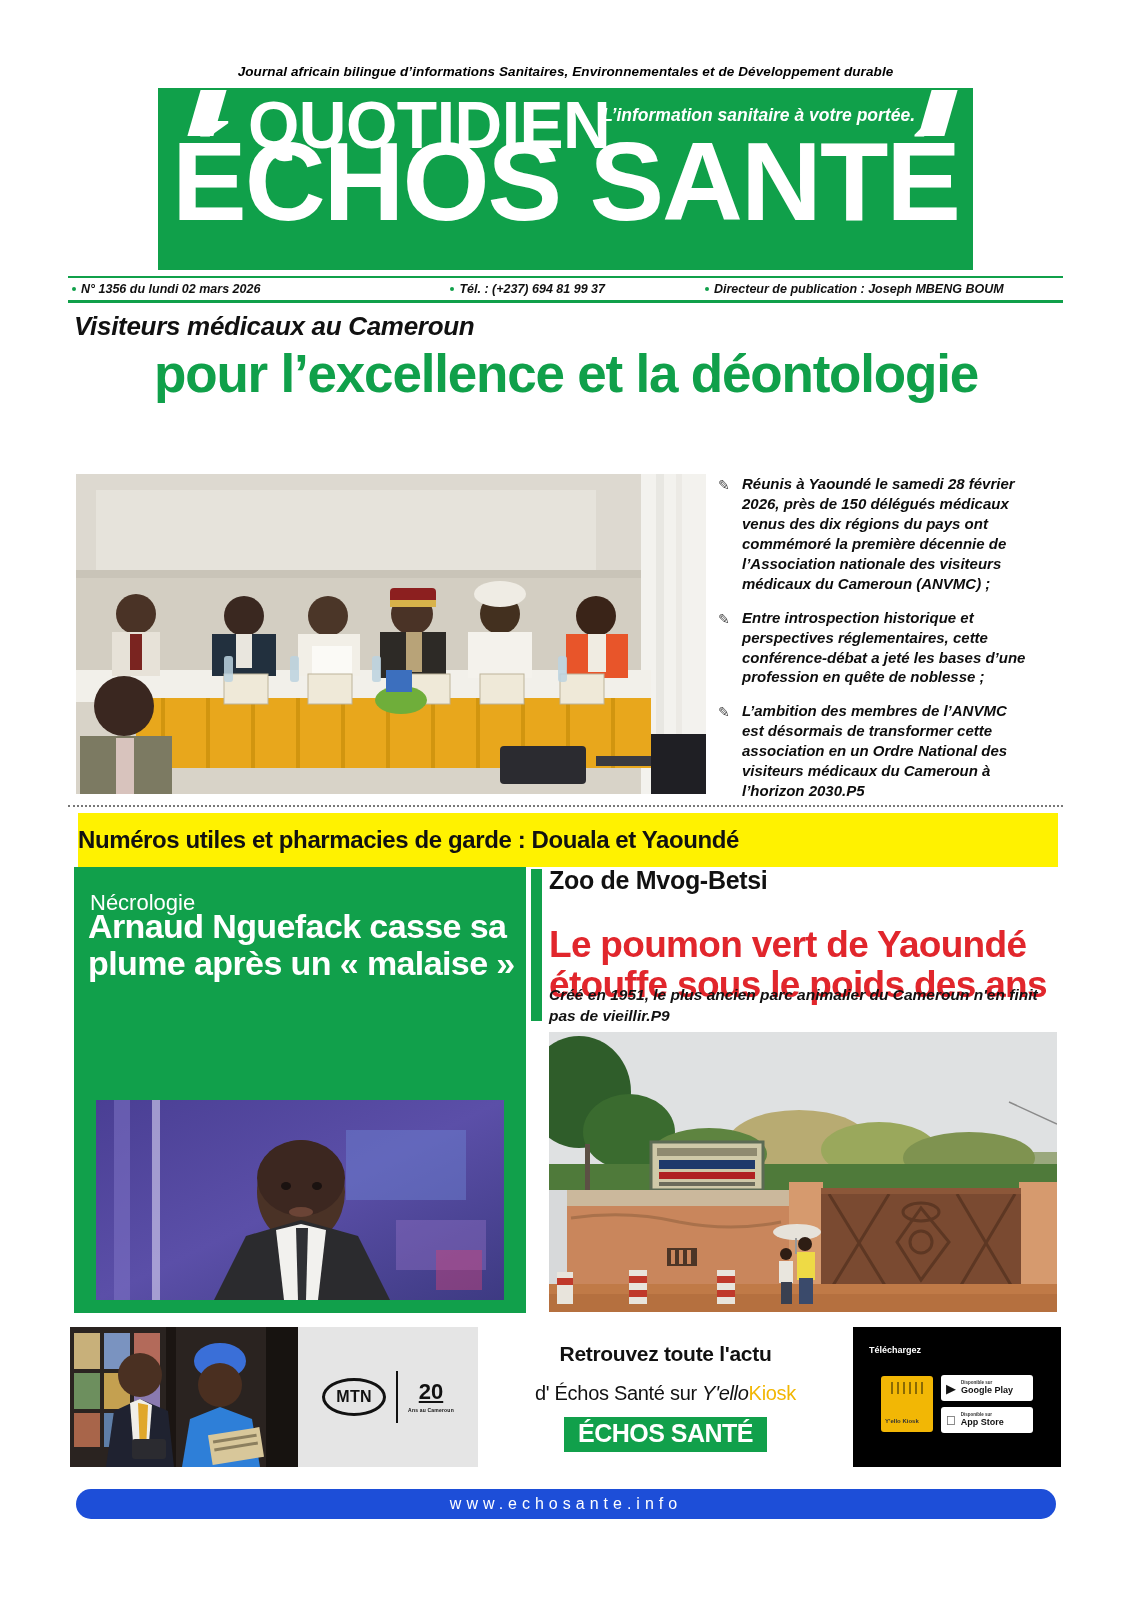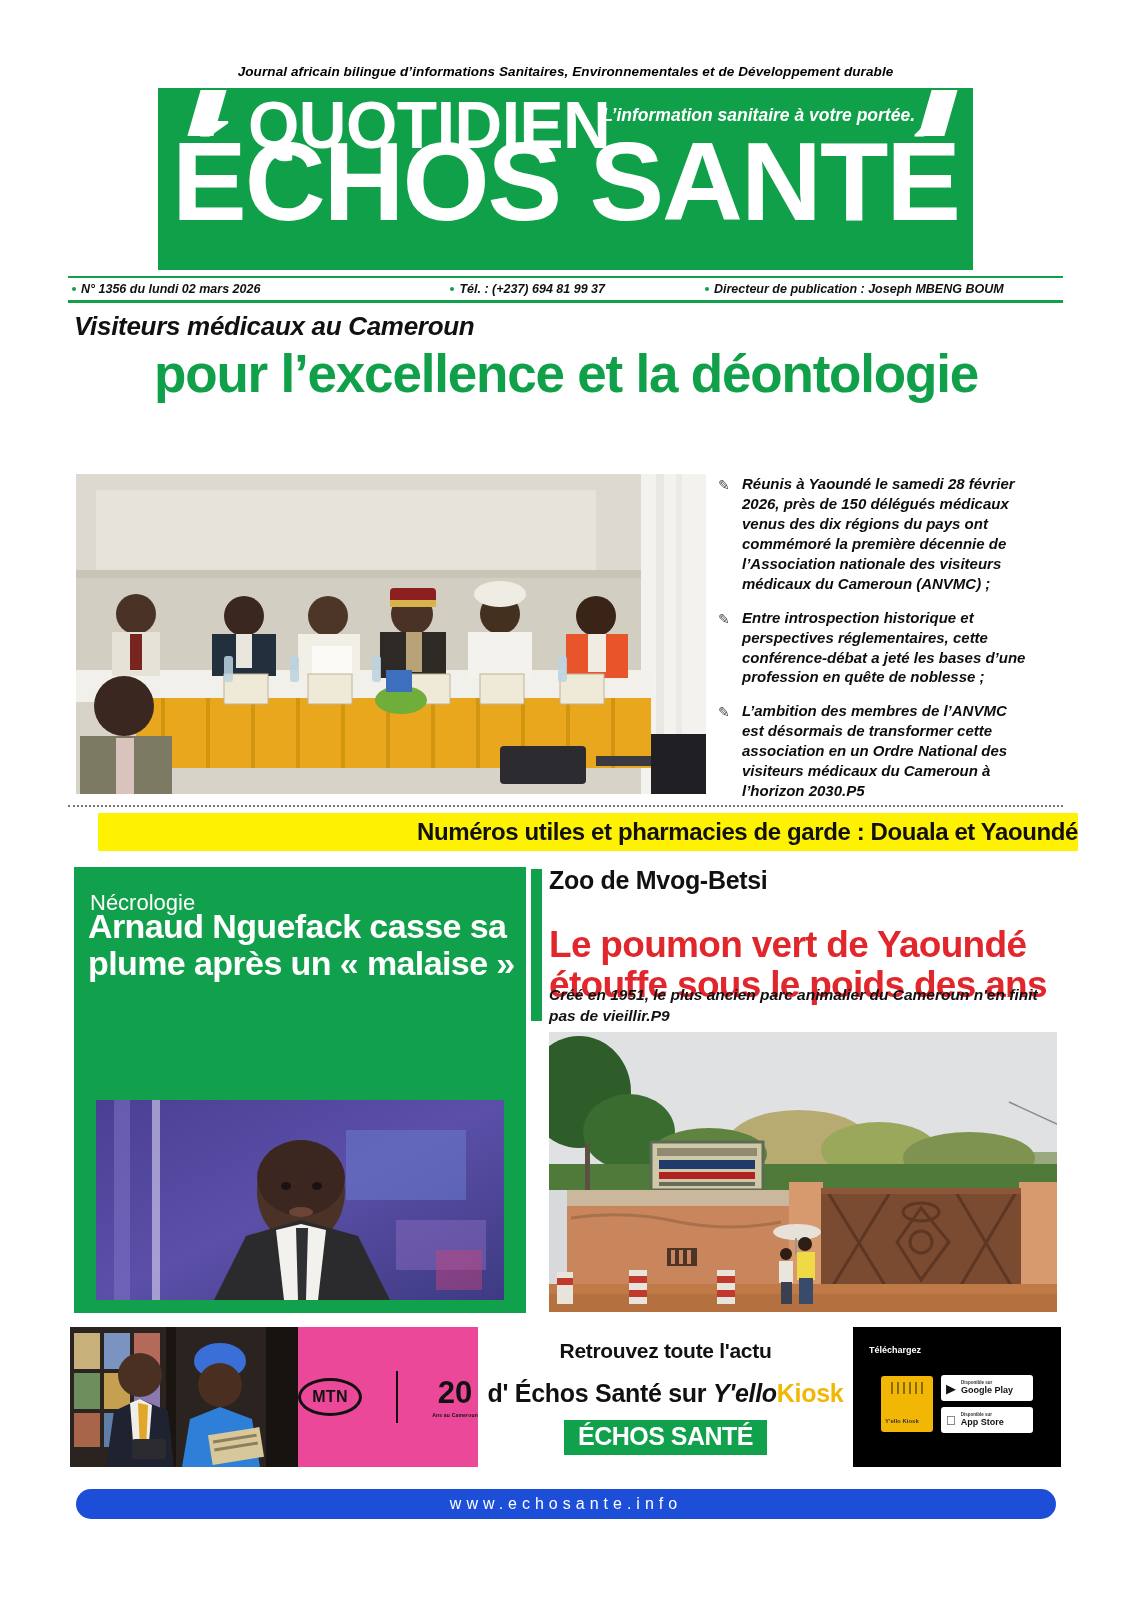--- a/index.html
+++ b/index.html
@@ -101,22 +101,22 @@
     line-height: 1.33; color: #0d0d0d;
   }
 
   .dots-rule {
     position: absolute; left: 68px; top: 805px; width: 995px;
     border-top: 2px dotted #777; height: 0;
   }
 
   
   .yellow-banner {
-    position: absolute; left: 78px; top: 813px; width: 980px; height: 38px;
-    background: #FFF200; display:flex; align-items:center; justify-content:flex-end;margin-left:20px;
+    position: absolute; left: 78px; top: 813px; width: 980px; height: 54px;
+    background: #FFF200; display:flex; align-items:center; justify-content:flex-start;
   }
   .yellow-banner span {
     font-size: 24px; font-weight: 800; color: #111; letter-spacing: -0.4px;
   }
 
   
   .neco {
     position: absolute; left: 74px; top: 867px; width: 452px; height: 446px;
     background: #11A04B;
   }
@@ -167,38 +167,38 @@
   .zoo-photo svg { display:block; width:100%; height:100%; }
 
   
   .ad {
     position: absolute; left: 70px; top: 1327px; width: 991px; height: 140px;
     background: #fff; display: flex; overflow: hidden;
   }
   .ad-photo { width: 228px; height: 140px; overflow: hidden; background:#2a2320; }
   .ad-photo svg { display:block; width:100%; height:100%; }
   .ad-yellow {
-    width: 180px; height: 140px; background: #ec4899;
-    position: relative; display:flex; align-items:center; justify-content:space-between; gap: 10px;
+    width: 180px; height: 140px; background: #e5e5e5;
+    position: relative; display:flex; align-items:center; justify-content:center; gap: 10px;
   }
   .mtn-logo {
     width: 64px; height: 38px; border: 3px solid #111; border-radius: 50%;
     display:flex; align-items:center; justify-content:center;
     font-size: 16px; font-weight: 800; color: #111; letter-spacing: .3px;
   }
   .mtn-div { width: 2px; height: 52px; background: #111; }
   .mtn-20 { position: relative; text-align:center; }
-  .mtn-20-num { font-size: 31px; font-weight: 800; color:#111; line-height:1; }
+  .mtn-20-num { font-size: 22px; font-weight: 800; color:#111; line-height:1;text-decoration:underline; }
   .mtn-20-sub { font-size: 5px; font-weight: 700; color:#111; margin-top:4px; letter-spacing:.2px; }
   .ad-mid {
     flex: 1; height: 140px; background: #fff; position: relative;
     display:flex; flex-direction:column; align-items:center; justify-content:center;
   }
   .ad-line1 { font-size: 21px; font-weight: 800; color:#111; letter-spacing:-0.3px; }
-  .ad-line2 { font-size: 25px; font-weight: 700; color:#111; letter-spacing:-0.3px; margin-top:16px; }
+  .ad-line2 { font-size: 20px; font-weight: 400; color:#111; letter-spacing:-0.3px; margin-top:16px; }
   .ad-line2 .yello { font-style: italic; color:#111; }
   .ad-line2 .kiosk { color:#F2B705; }
   .ad-es {
     margin-top: 12px; background: #11A04B; color: #fff;
     font-size: 25px; font-weight: 800; padding: 2px 14px 4px; letter-spacing:-0.5px;
   }
   .ad-black {
     width: 208px; height: 140px; background: #000; position: relative;
     display: flex; align-items: center; justify-content: center; gap: 8px;
   }

